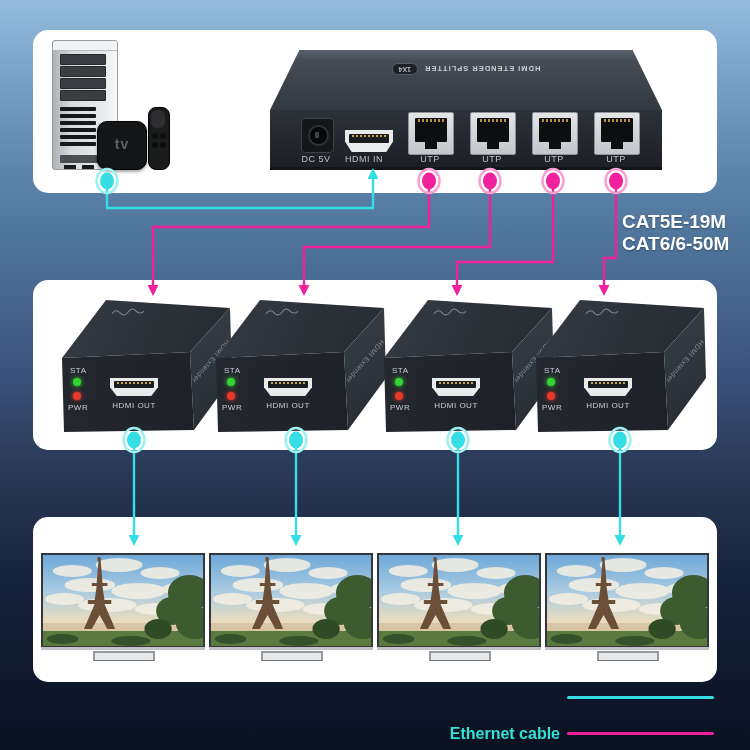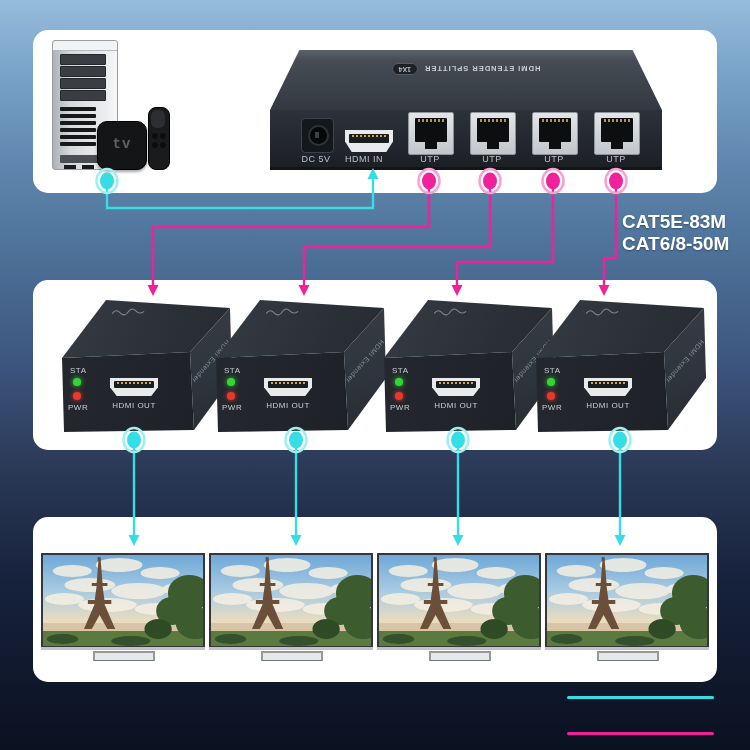--- a/index.html
+++ b/index.html
@@ -19,21 +19,21 @@
     background:linear-gradient(90deg,#aeb2b6 0%,#d7d9dc 28%,#eceef0 85%,#f6f7f8 100%);
     border:1px solid #9a9ea2;border-radius:3px;}
   .tower .cap{position:absolute;left:0;top:0;width:100%;height:9px;background:#f2f3f4;border-bottom:1px solid #b7babd;border-radius:3px 3px 0 0;}
   .tower .bay{position:absolute;left:7px;width:44px;height:9px;background:#3a3d41;border-radius:1px;border:1px solid #25272a;}
   .tower .vent{position:absolute;left:7px;width:36px;height:4px;background:#17181a;border-radius:1px;}
   .tower .foot{position:absolute;left:7px;bottom:6px;width:44px;height:8px;background:#4a4d51;border-radius:1px;}
   .tower .foot i{display:inline-block;width:12px;height:4px;background:#181a1c;margin:2px 2px 0 4px;}
 
   
   .atv{position:absolute;left:97px;top:121px;width:48px;height:47px;background:#141517;
-       border-radius:10px;border:1px solid #000;box-shadow:0 2px 3px rgba(0,0,0,.35);font-family:Liberation Mono, monospace;}
+       border-radius:10px;border:1px solid #000;box-shadow:0 2px 3px rgba(0,0,0,.35);}
   .atv .logo{position:absolute;left:0;top:14px;width:100%;text-align:center;
        color:#5d6065;font-size:14px;font-weight:bold;letter-spacing:1px;}
   .remote{position:absolute;left:148px;top:107px;width:20px;height:61px;background:#1a1b1d;
        border-radius:8px;border:1px solid #000;}
   .remote .pad{position:absolute;left:2px;top:2px;width:14px;height:18px;background:#2c2e31;border-radius:6px;}
   .remote .btn{position:absolute;width:6px;height:6px;border-radius:50%;background:#0c0d0e;}
 
   
   .sp-top{position:absolute;left:270px;top:50px;width:392px;height:60px;
     clip-path:polygon(7.5% 0,92.5% 0,100% 100%,0 100%);
@@ -177,22 +177,22 @@
     </div>
 
   <div class="port-label" style="left:286px">DC 5V</div>
   <div class="port-label" style="left:334px">HDMI IN</div>
   <div class="port-label" style="left:400px">UTP</div>
   <div class="port-label" style="left:462px">UTP</div>
   <div class="port-label" style="left:524px">UTP</div>
   <div class="port-label" style="left:586px">UTP</div>
 
   <div class="cat">
-    <div>CAT5E-83M</div>
-    <div>CAT6/8-50M</div>
+    <div>CAT5E-19M</div>
+    <div>CAT6/6-50M</div>
   </div>
 
   <div class="rx" style="left:58px">
     <div class="face-top"></div>
     <div class="face-side"></div>
     <div class="face-front"></div>
     <svg class="brand" width="36" height="10">
         <path d="M2,6 q4,-5 8,0 q4,5 8,0 q4,-5 8,0 q3,4 8,1" stroke="#9aa0a6" fill="none" stroke-width="1.1"></path>
       </svg>
     <div class="side-label">HDMI Extender</div>
@@ -467,15 +467,16 @@
       <ellipse cx="458" cy="440" rx="10.5" ry="12" fill="none" stroke="#9df0f2" stroke-width="2.5"></ellipse>
       <ellipse cx="458" cy="440" rx="7" ry="8.5" fill="#35dee4"></ellipse>
     </g>
     <g>
       <ellipse cx="620" cy="440" rx="10.5" ry="12" fill="none" stroke="#9df0f2" stroke-width="2.5"></ellipse>
       <ellipse cx="620" cy="440" rx="7" ry="8.5" fill="#35dee4"></ellipse>
     </g>
   </svg>
 
   <div class="legend-line" style="top:696px;background:#35dee4"></div>
+  <div class="legend-text" style="top:725px">Ethernet cable</div>
   <div class="legend-line" style="top:732px;background:#f0219c"></div>
 
 </div>
 
 </body></html>

